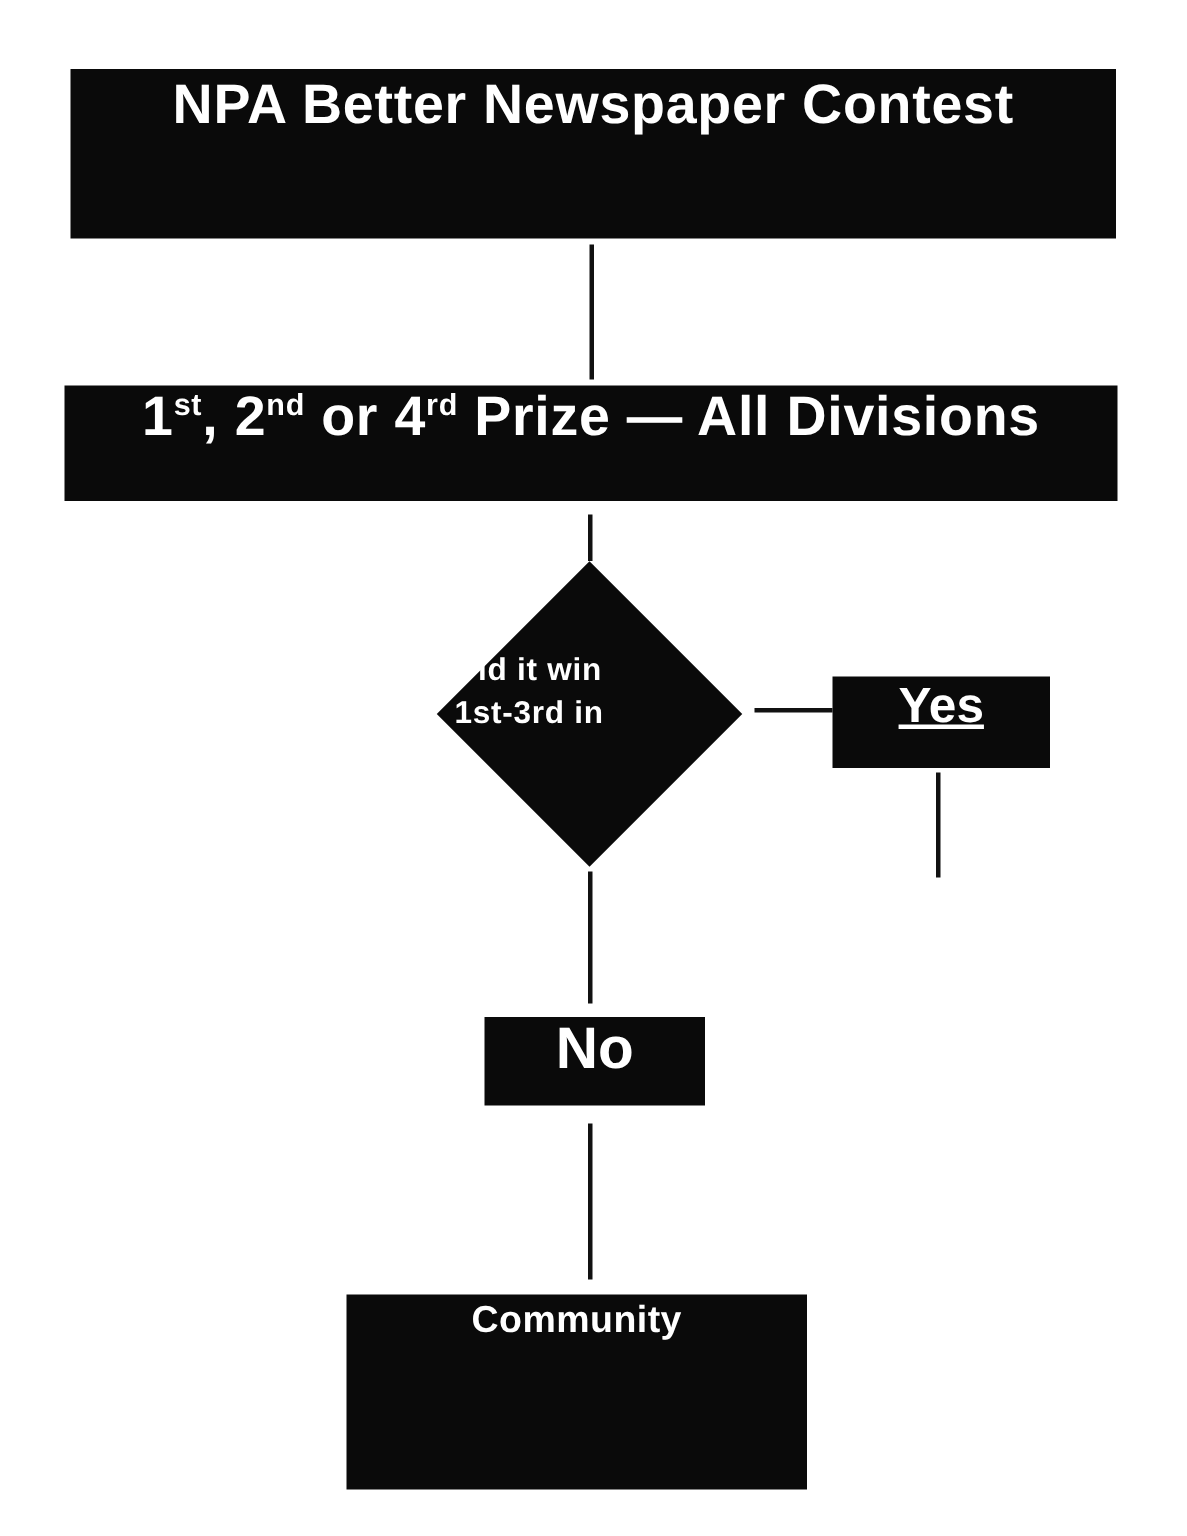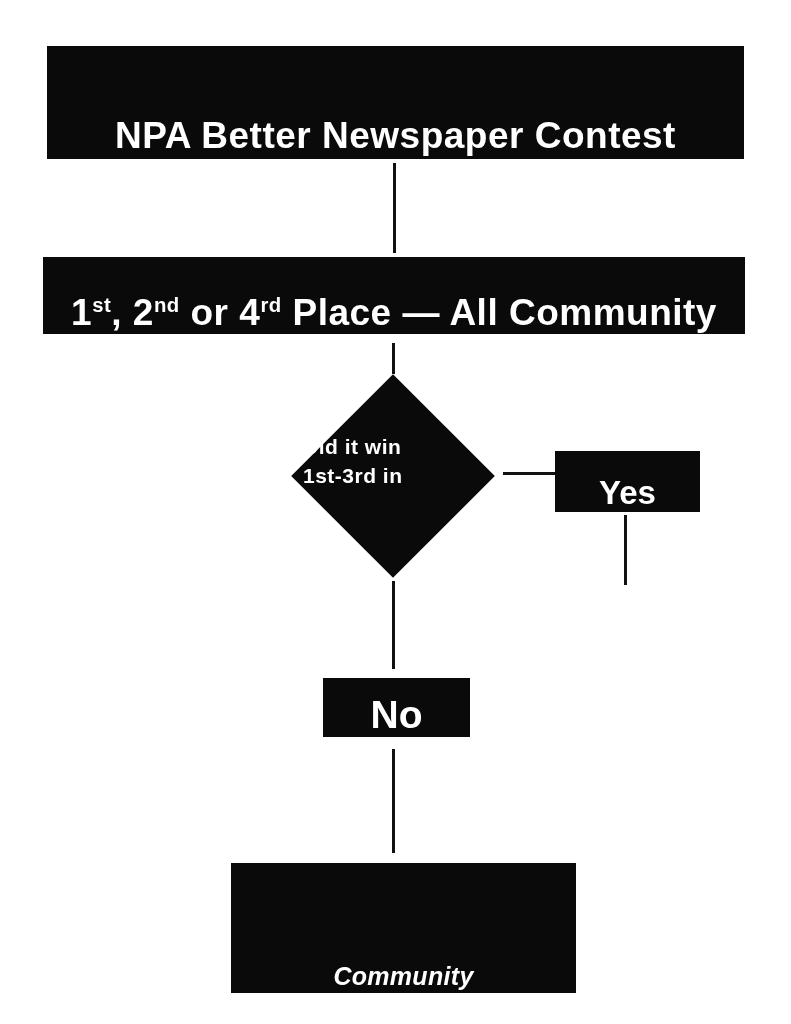--- a/index.html
+++ b/index.html
@@ -15,21 +15,21 @@
     font-family: "Liberation Sans", sans-serif;
     overflow: hidden;
   }
   .node {
     position: absolute;
     background: #0a0a0a;
     color: #ffffff;
     display: flex;
     flex-direction: column;
     align-items: center;
-    justify-content: flex-end;
+    justify-content: flex-start;
     text-align: center;
     font-weight: bold;
     box-sizing: border-box;
   }
   .connector {
     position: absolute;
     background: #111111;
   }
   
   #title-node { left: 47px; top: 46px; width: 697px; height: 113px; font-size: 37px; line-height: 47px; letter-spacing: 0.5px; }
@@ -48,24 +48,24 @@
     position: absolute;
     left: 303px; top: 432px;
     width: 181px;
     color: #ffffff;
     font-weight: bold;
     font-size: 21px;
     line-height: 29px;
     letter-spacing: 0.5px;
   }
   
-  #yes-node  { left: 555px; top: 451px; width: 145px; height: 61px; font-size: 33px; }
+  #yes-node  { left: 555px; top: 451px; width: 145px; height: 61px; font-size: 33px; text-decoration: underline; }
   #end-node  { left: 558px; top: 590px; width: 145px; height: 62px; font-size: 33px; }
   #no-node   { left: 323px; top: 678px; width: 147px; height: 59px; font-size: 39px; }
-  #prize-node { left: 231px; top: 863px; width: 345px; height: 130px; font-size: 25px; line-height: 34px; letter-spacing: 0.3px; font-style: italic; }
+  #prize-node { left: 231px; top: 863px; width: 307px; height: 130px; font-size: 25px; line-height: 34px; letter-spacing: 0.3px; }
   
   #conn-title-place    { left: 393px; top: 163px; width: 3px; height: 90px; }
   #conn-place-decision { left: 392px; top: 343px; width: 3px; height: 31px; }
   #conn-decision-yes   { left: 503px; top: 472px; width: 52px; height: 3px; }
   #conn-yes-end        { left: 624px; top: 515px; width: 3px; height: 70px; }
   #conn-decision-no    { left: 392px; top: 581px; width: 3px; height: 88px; }
   #conn-no-prize       { left: 392px; top: 749px; width: 3px; height: 104px; }
 </style>
 </head>
 <body>
@@ -73,21 +73,21 @@
 <div id="canvas">
 
   <div class="node" id="title-node">
     <div>NPA Better Newspaper Contest</div>
   </div>
 
   <div class="connector" id="conn-title-place"></div>
 
   <div class="node" id="place-node">
     <div>
-      <span>1</span><sup>st</sup><span>, 2</span><sup>nd</sup><span> or 4</span><sup>rd</sup><span> Place — All Community</span>
+      <span>1</span><sup>st</sup><span>, 2</span><sup>nd</sup><span> or 4</span><sup>rd</sup><span> Prize — All Divisions</span>
     </div>
   </div>
 
   <div class="connector" id="conn-place-decision"></div>
 
   <div id="decision-shape"></div>
   <div id="decision-text">
     <div>Did it win</div>
     <div>1st-3rd in</div>
   </div>

